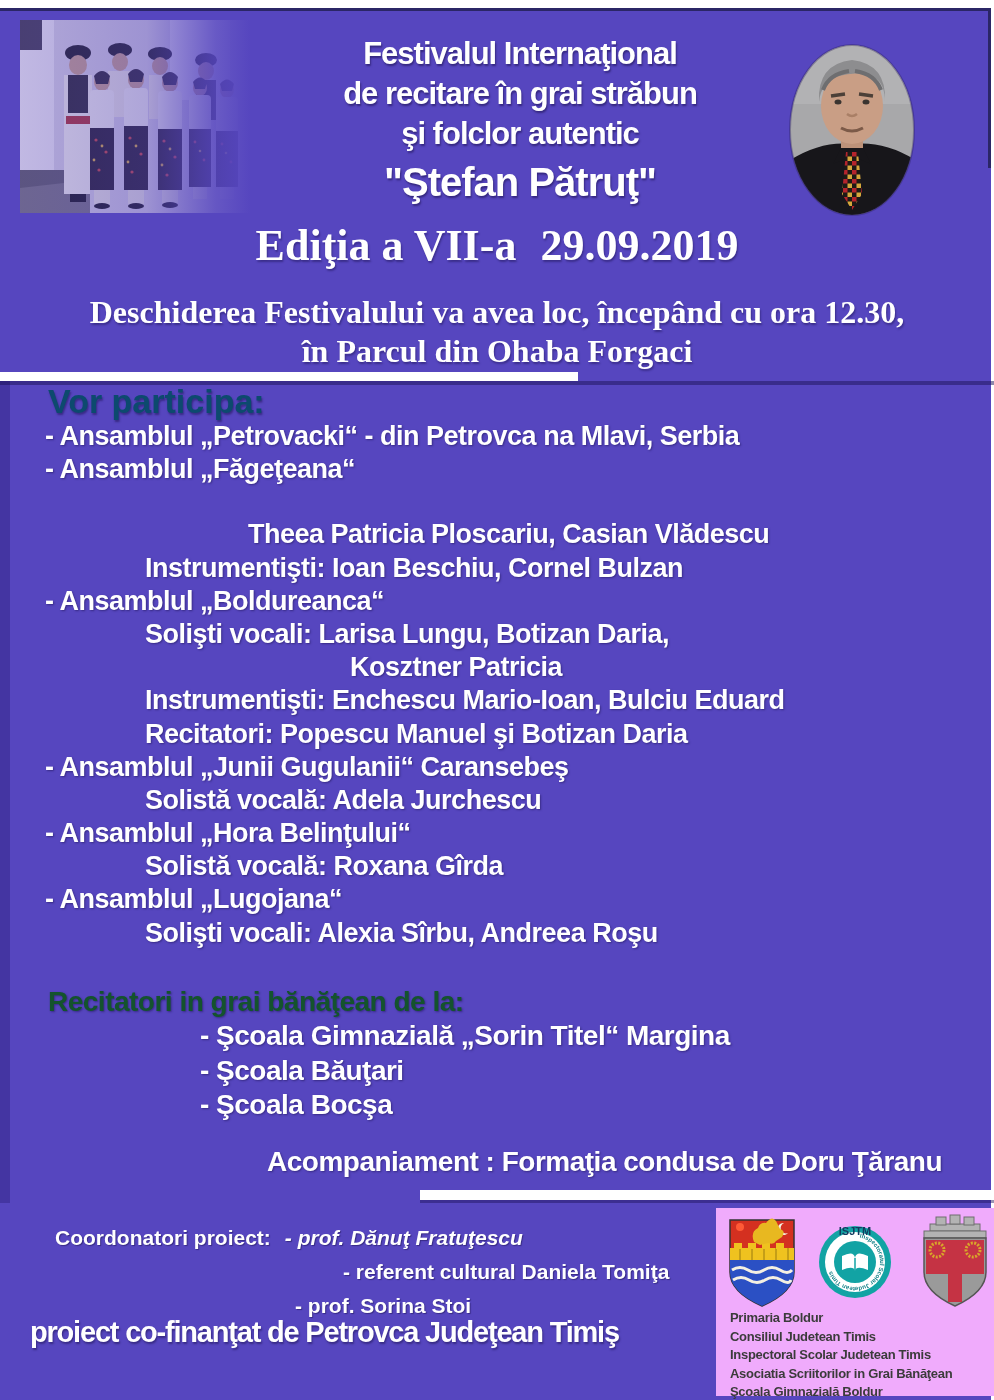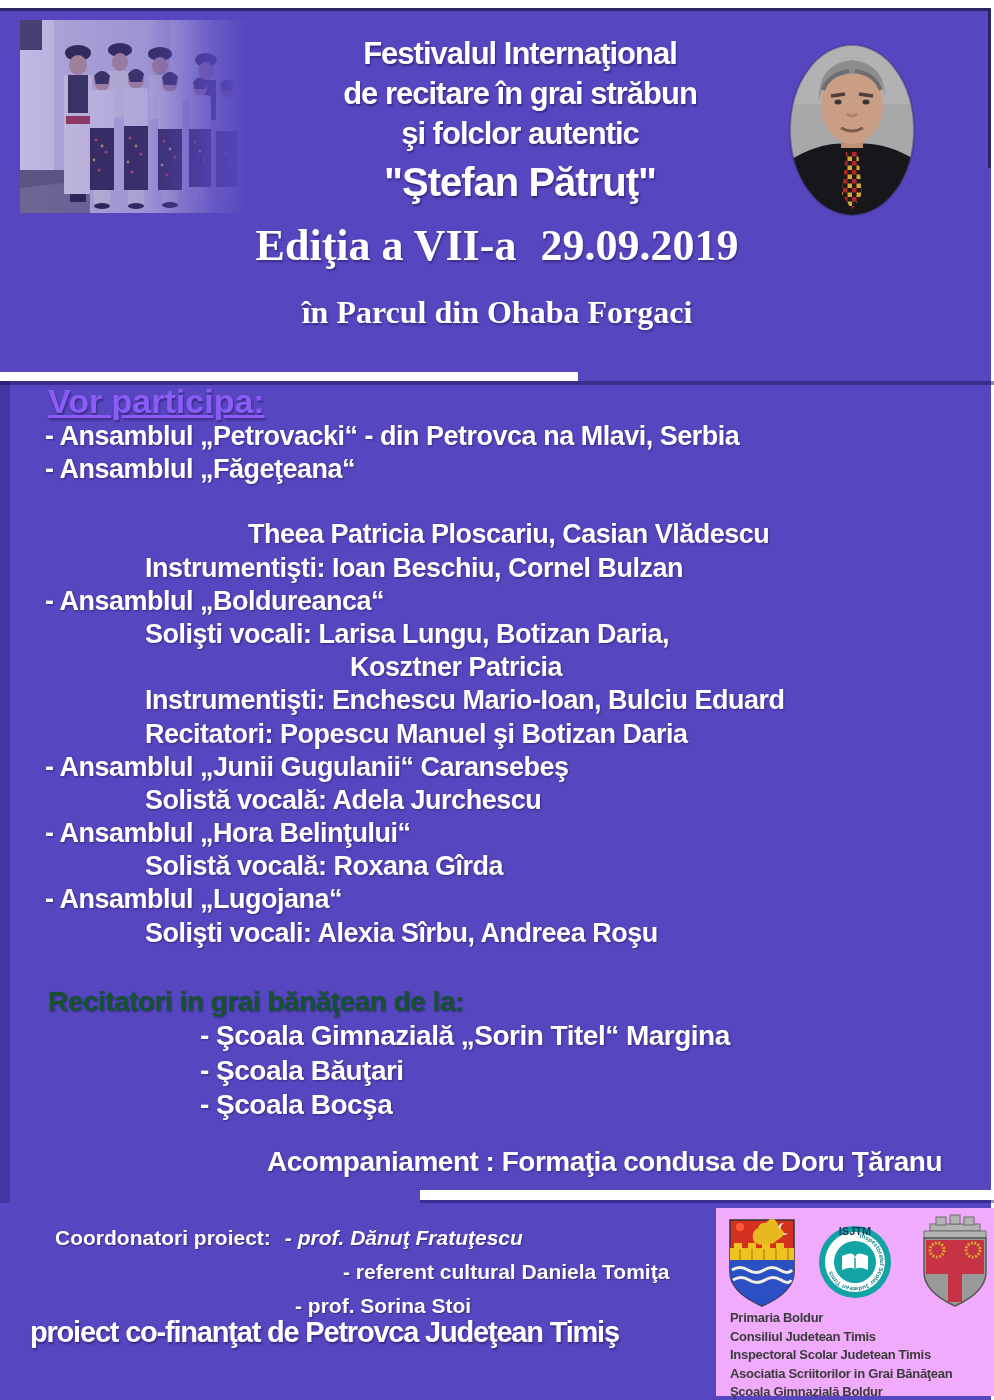--- a/index.html
+++ b/index.html
@@ -30,23 +30,22 @@
     position:absolute; left:0; top:293px; width:994px; text-align:center;
     font-family:"Liberation Serif", serif; font-weight:bold; font-size:32px; line-height:39px;
     color:#fff; text-shadow:1px 2px 2px rgba(25,15,75,.45);
   }
   
   #divider-bar{position:absolute; left:0; top:372px; width:578px; height:9px; background:#fff;}
   #divider-shadow{position:absolute; left:0; top:381px; width:994px; height:4px; background:rgba(28,18,88,.5);}
   #left-shade{position:absolute; left:0; top:381px; width:10px; height:822px; background:rgba(22,12,86,.28);}
   
   #vor-participa{
-    position:absolute; left:48px; top:382px; color:#8b5cf6; font-weight:bold; font-size:34px;
+    position:absolute; left:48px; top:382px; color:#0c4a6e; font-weight:bold; font-size:34px;
     text-shadow:1px 2px 2px rgba(25,15,75,.5);
-    text-decoration:underline;
   }
   #participants{position:absolute; left:0; top:421px; width:994px; color:#fff; font-weight:bold;
     font-size:27px; letter-spacing:-0.5px; text-shadow:1px 1px 2px rgba(25,15,75,.5);}
   #participants .line{height:33.2px; white-space:nowrap;}
   #participants .ind0{padding-left:45px;}
   #participants .ind1{padding-left:145px;}
   #participants .ind2{padding-left:248px;margin-top:32px;}
   #participants .ind3{padding-left:350px;}
   #reciters-heading{
     position:absolute; left:48px; top:986px; color:#14532d; font-weight:bold; font-size:28px;
@@ -231,20 +230,21 @@
   <div id="title-block">
     <div>Festivalul Internaţional</div>
     <div>de recitare în grai străbun</div>
     <div>şi folclor autentic</div>
     <div id="title-line4">"Ştefan Pătruţ"</div>
   </div>
 
   <div id="edition-line"><span>Ediţia a VII-a</span><span class="gap"></span><span>29.09.2019</span></div>
 
   <div id="opening-block">
+    <div>Deschiderea Festivalului va avea loc, începând cu ora 12.30,</div>
     <div>în Parcul din Ohaba Forgaci</div>
   </div>
 
   <div id="divider-bar"></div>
   <div id="divider-shadow"></div>
   <div id="left-shade"></div>
 
   <div id="vor-participa">Vor participa:</div>
 
   <div id="participants">

